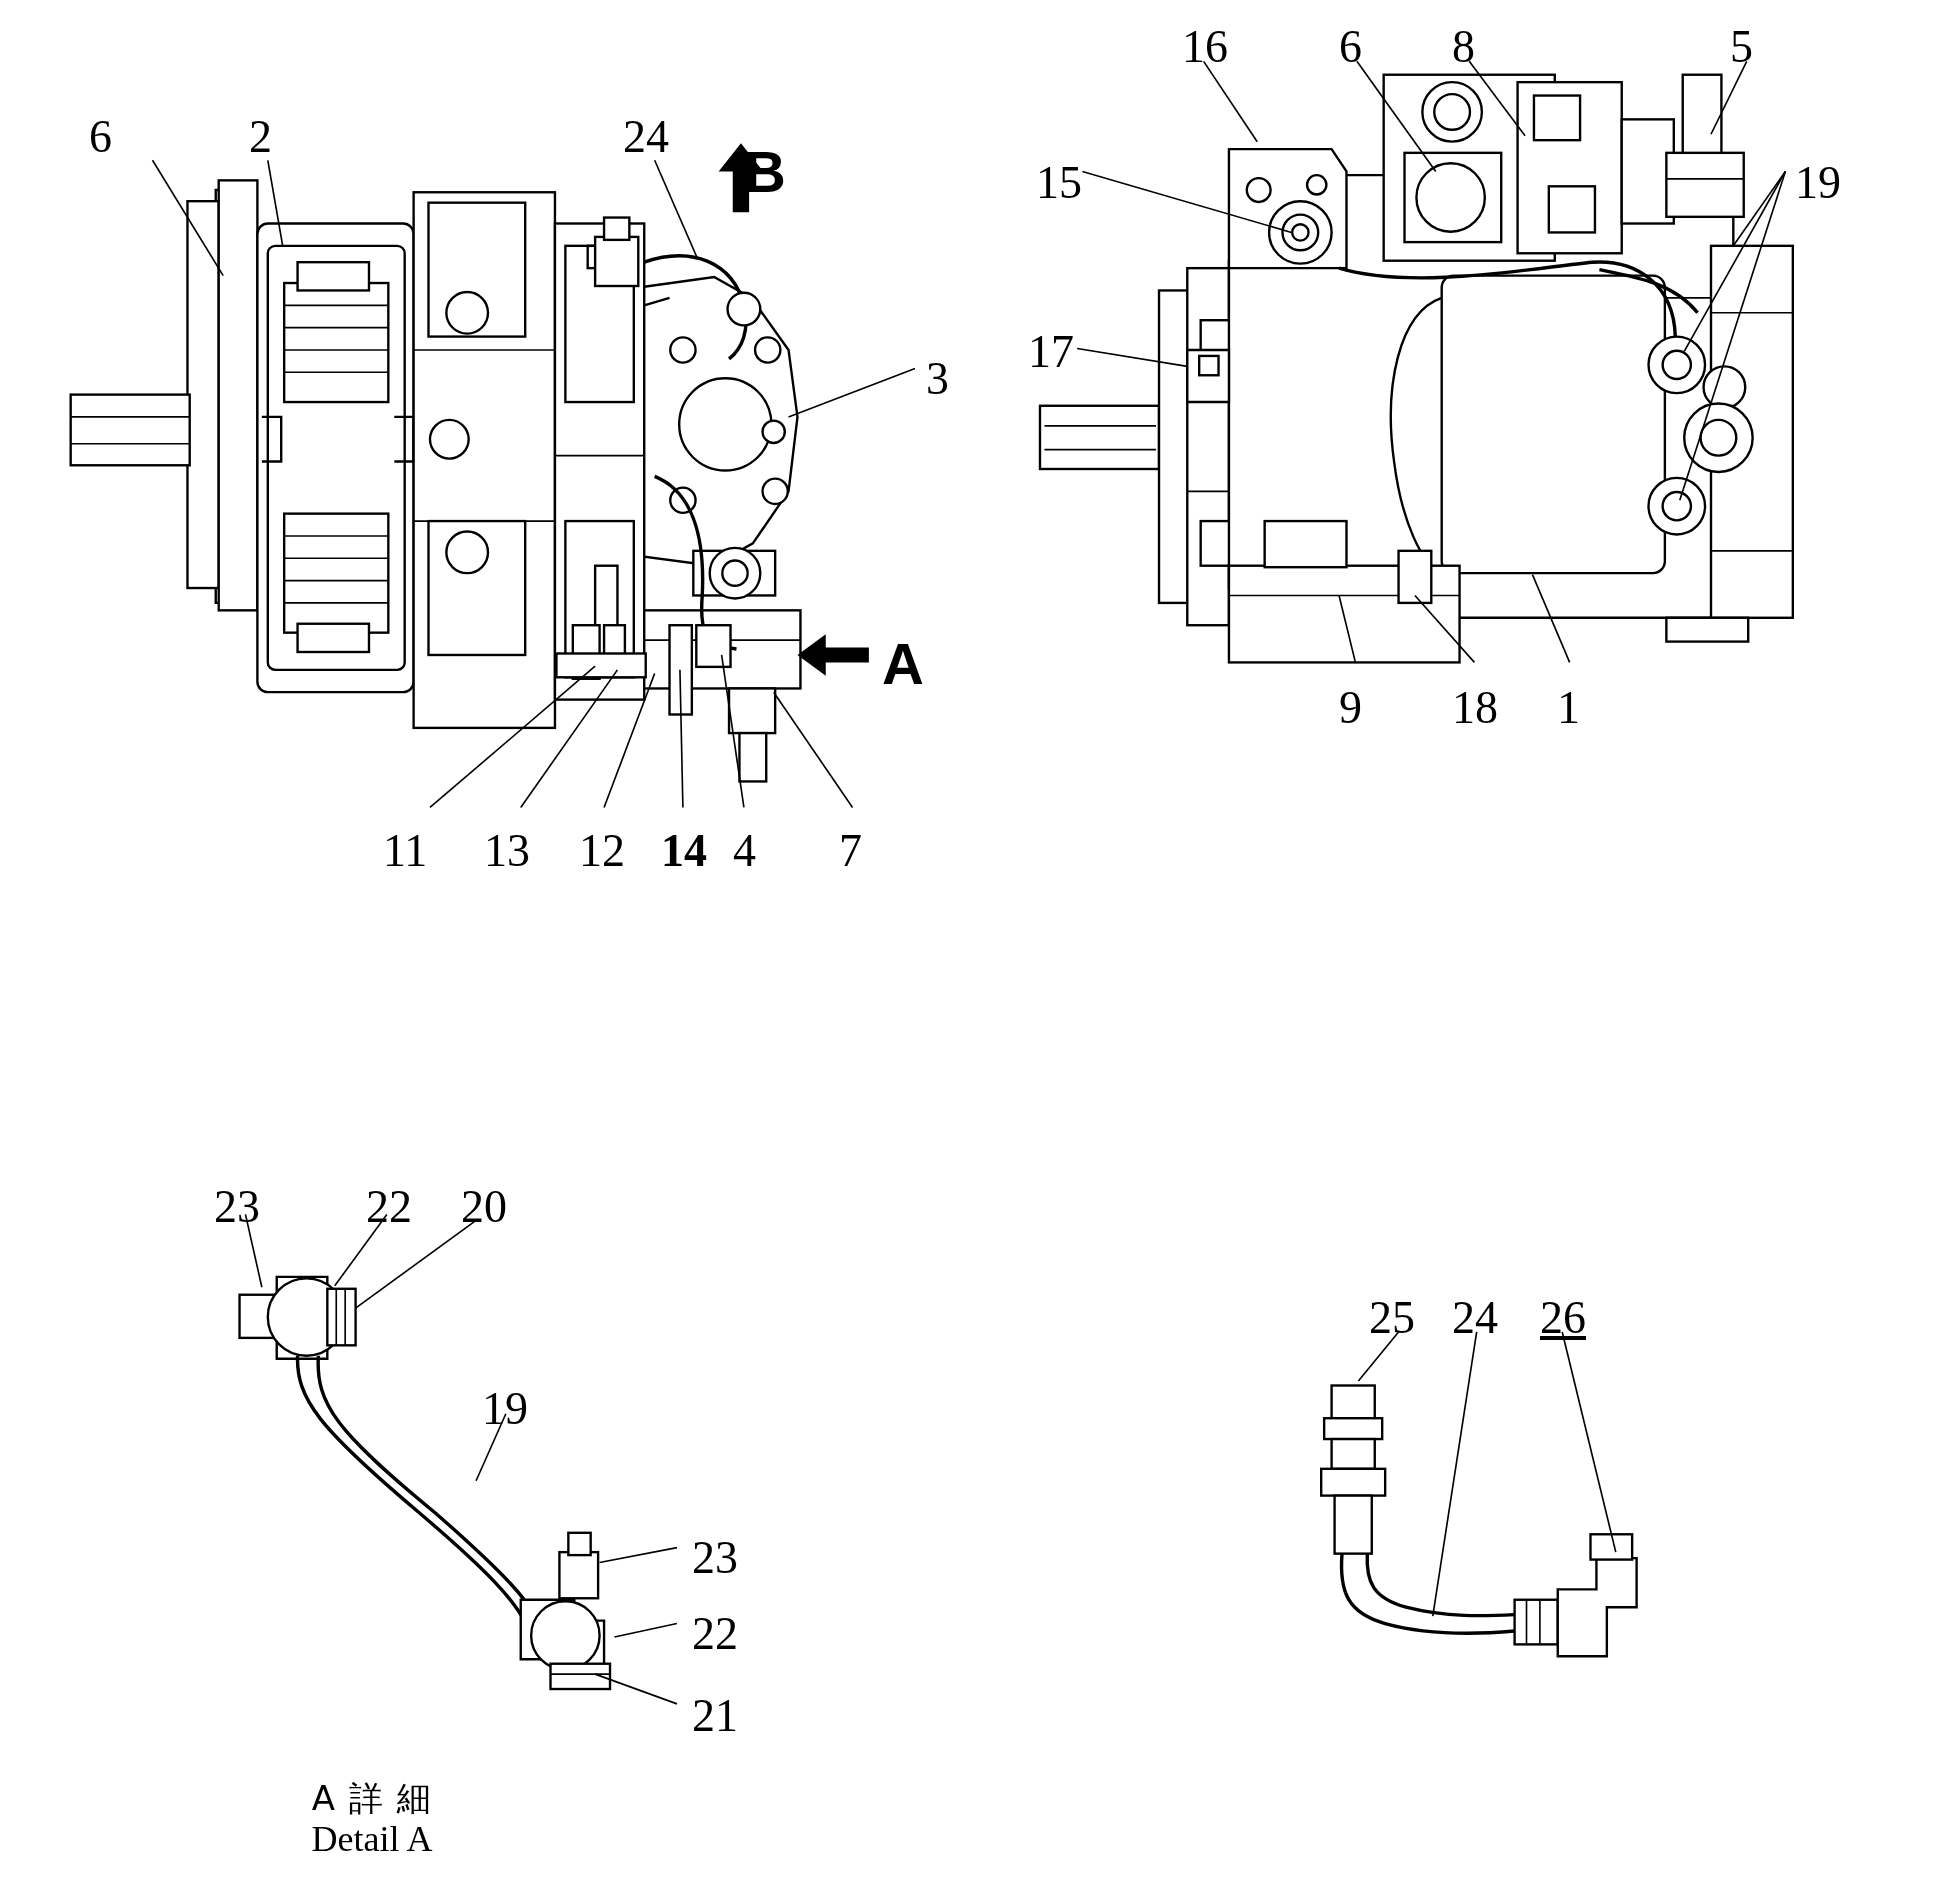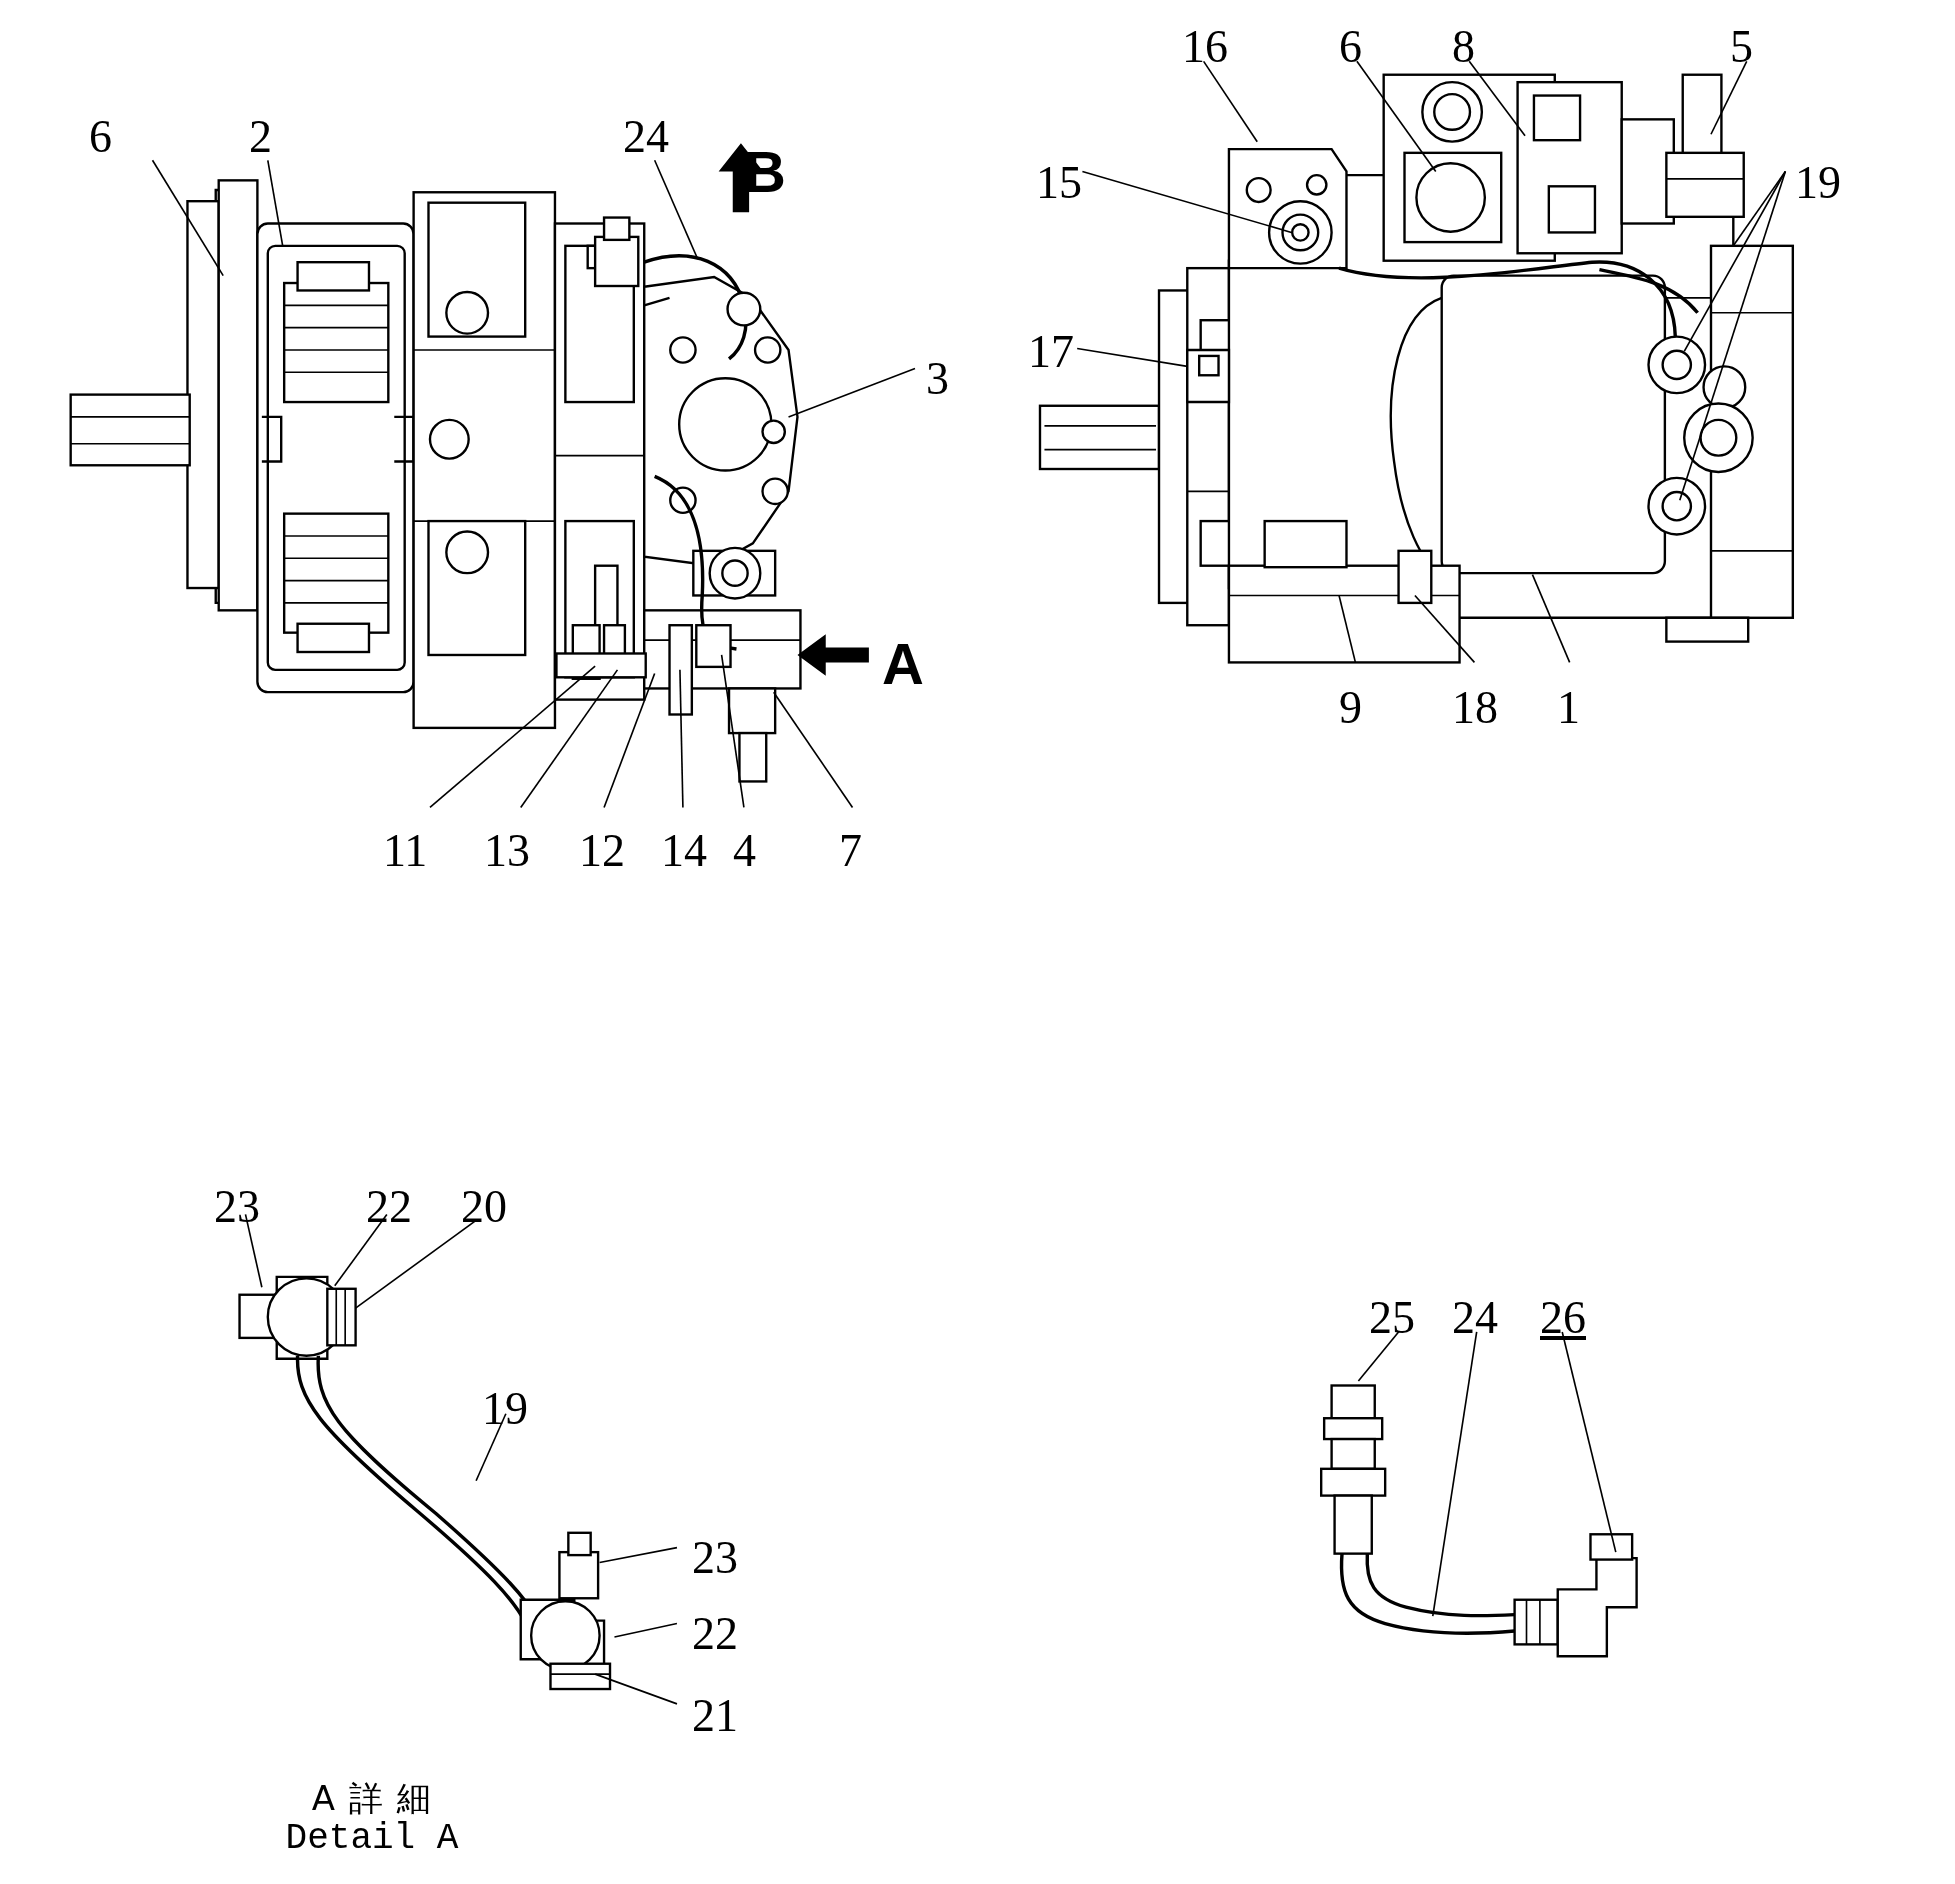--- a/index.html
+++ b/index.html
@@ -40,21 +40,21 @@
     text-align: center;
     white-space: nowrap;
     line-height: 1.18;
   }
   .caption .jp {
     font-family: "DejaVu Sans", sans-serif;
     font-size: 34px;
     letter-spacing: 1.5px;
   }
   .caption .en {
-    font-family: Liberation Mono, monospace;
+    font-family: Liberation Serif, serif;
     font-size: 36px;
   }
   svg { display: block; }
   .ln { stroke: #000; stroke-width: 3.2; fill: none; }
   .ln2 { stroke: #000; stroke-width: 4.6; fill: none; }
   .thin { stroke: #000; stroke-width: 2.2; fill: none; }
   .fillw { fill: #ffffff; stroke: #000; stroke-width: 3.2; }
   .fillk { fill: #000000; stroke: none; }
 </style>
 </head>
@@ -303,21 +303,21 @@
   <div class="callout" style="left:89px; top:97px;">6</div>
   <div class="callout" style="left:249px; top:97px;">2</div>
   <div class="callout" style="left:623px; top:97px;">24</div>
   <div class="callout big" style="left:744px; top:126px;">B</div>
   <div class="callout" style="left:926px; top:339px;">3</div>
   <div class="callout big" style="left:882px; top:618px;">A</div>
 
   <div class="callout" style="left:383px;  top:811px;">11</div>
   <div class="callout" style="left:484px;  top:811px;">13</div>
   <div class="callout" style="left:579px;  top:811px;">12</div>
-  <div class="callout" style="left:661px;  top:811px;">14</div>
+  <div class="callout" style="left:661px;  top:811px;font-weight:bold;">14</div>
   <div class="callout" style="left:733px;  top:811px;">4</div>
   <div class="callout" style="left:839px; top:811px;">7</div>
 
   <div class="callout" style="left:1182px; top:7.4px;">16</div>
   <div class="callout" style="left:1339px; top:7.4px;">6</div>
   <div class="callout" style="left:1452px; top:7.4px;">8</div>
   <div class="callout" style="left:1730px; top:7.4px;">5</div>
   <div class="callout" style="left:1036px; top:143px;">15</div>
   <div class="callout" style="left:1795px; top:143px;">19</div>
   <div class="callout" style="left:1028px; top:312px;">17</div>

